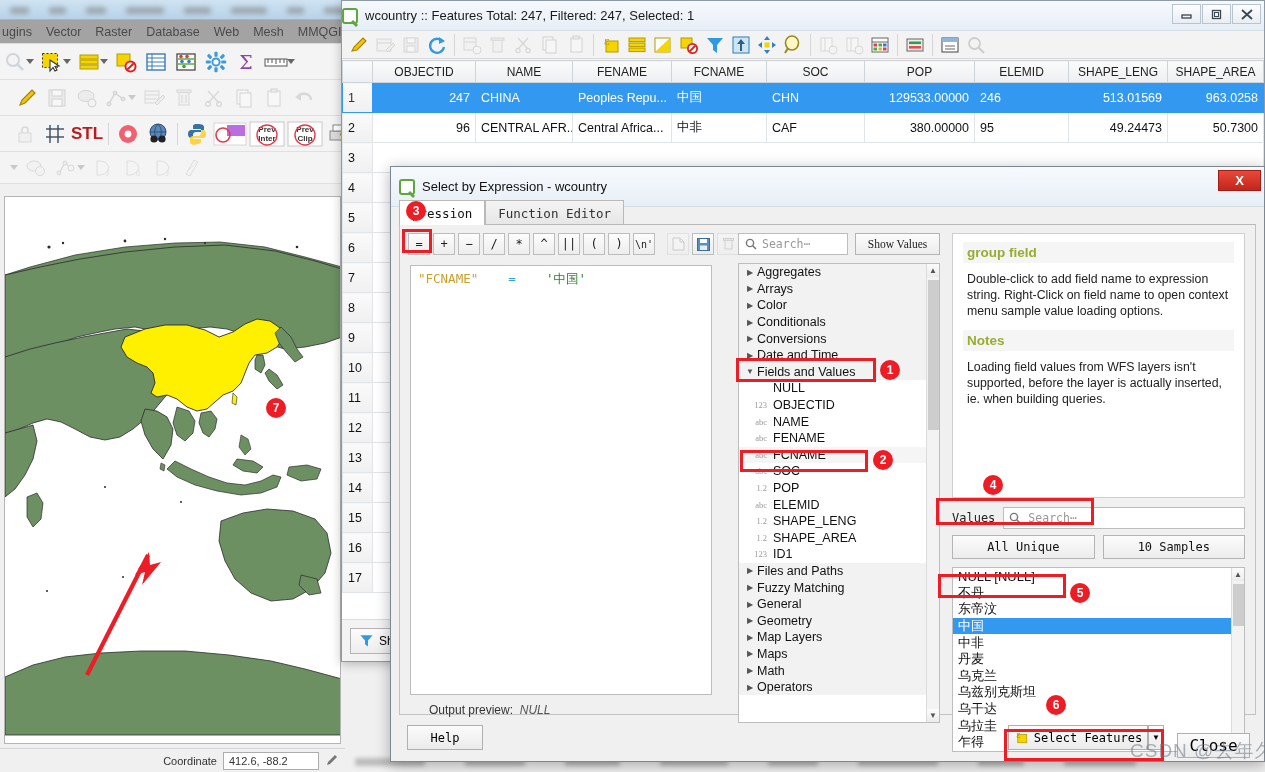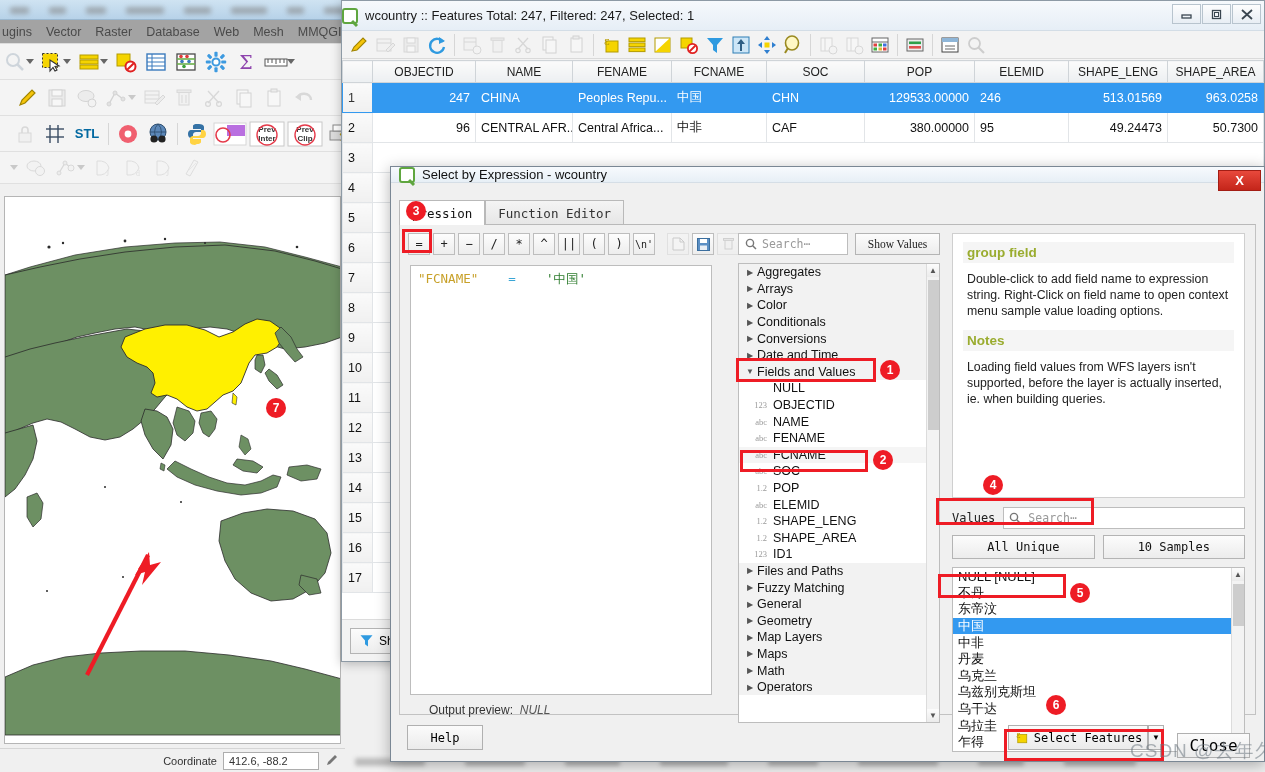--- a/index.html
+++ b/index.html
@@ -136,21 +136,21 @@
   .show-btn { height: 26px; border: 1px solid #b4b4b4; background: linear-gradient(#fcfcfc,#ededed);
               display: flex; align-items: center; gap: 5px; padding: 0 8px; font-size: 12px; }
 
   
   .sbe {
     position: absolute; left: 390px; top: 166px; width: 875px; height: 596px;
     background: #f0f0f0; border: 1px solid #7a8794;
     box-shadow: 0 3px 14px rgba(0,0,0,.3);
   }
   .sbe-title {
-    height: 16px; background: linear-gradient(#f7fafd,#e7eff6);
+    height: 40px; background: linear-gradient(#f7fafd,#e7eff6);
     border-bottom: 1px solid #d5dee6;
     display: flex; align-items: center; padding-left: 8px; gap: 7px;
     font-size: 13px; color: #111;
   }
   .close-x {
     position: absolute; right: 3px; top: 3px; width: 43px; height: 21px;
     background: linear-gradient(#e8493c,#c4251a); border: 1px solid #a31d14;
     color: #fff; display: flex; align-items: center; justify-content: center;
     font-size: 13px; font-weight: bold;
   }
@@ -455,21 +455,21 @@
       </div>
       <div class="tbtn">
         <svg width="22" height="22" viewBox="0 0 22 22">
             <line x1="6" y1="2" x2="6" y2="20" stroke="#3a4c63" stroke-width="1.4"></line>
             <line x1="14" y1="2" x2="14" y2="20" stroke="#3a4c63" stroke-width="1.4"></line>
             <line x1="2" y1="6" x2="20" y2="6" stroke="#3a4c63" stroke-width="1.4"></line>
             <line x1="2" y1="14" x2="20" y2="14" stroke="#3a4c63" stroke-width="1.4"></line>
           </svg>
       </div>
       <div class="tbtn" style="width:34px">
-        <span style="font-size:13px;font-weight:bold;color:#0369a1;font-family:'Liberation Sans',sans-serif;">STL</span>
+        <span style="font-size:17px;font-weight:bold;color:#b91c1c;font-family:'Liberation Sans',sans-serif;">STL</span>
       </div>
       <div class="tsep"></div>
       <div class="tbtn">
         <svg width="22" height="22" viewBox="0 0 22 22">
             <circle cx="11" cy="11" r="9" fill="#f06070"></circle>
             <circle cx="11" cy="11" r="3.4" fill="#fff"></circle>
           </svg>
       </div>
       <div class="tbtn">
         <svg width="22" height="22" viewBox="0 0 22 22">

